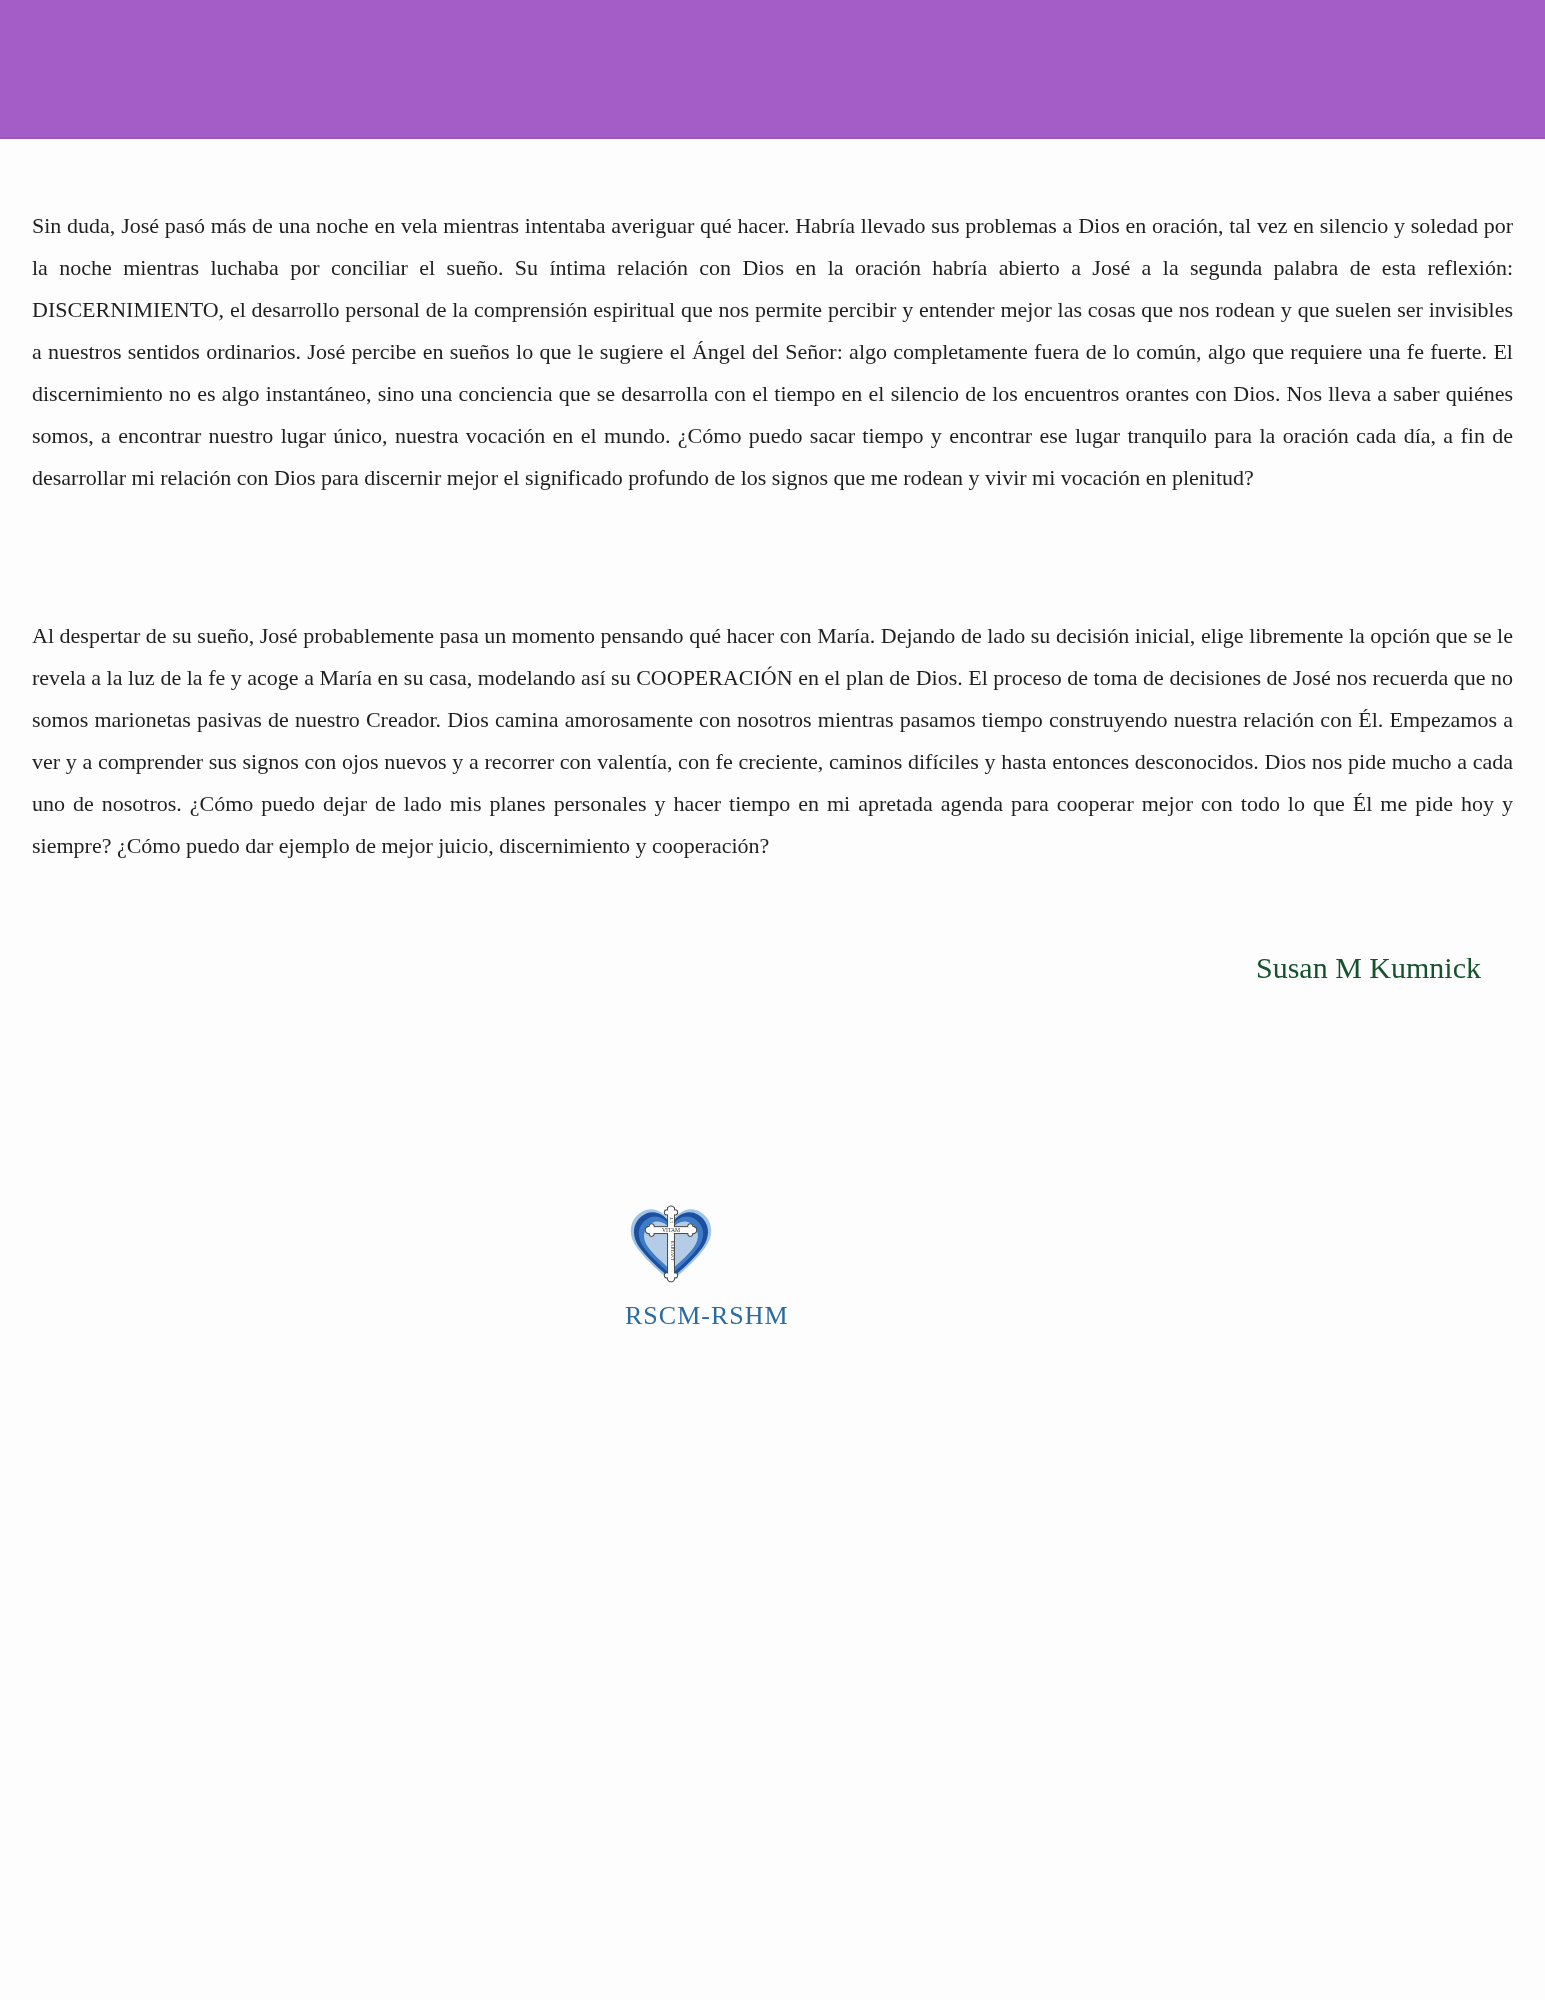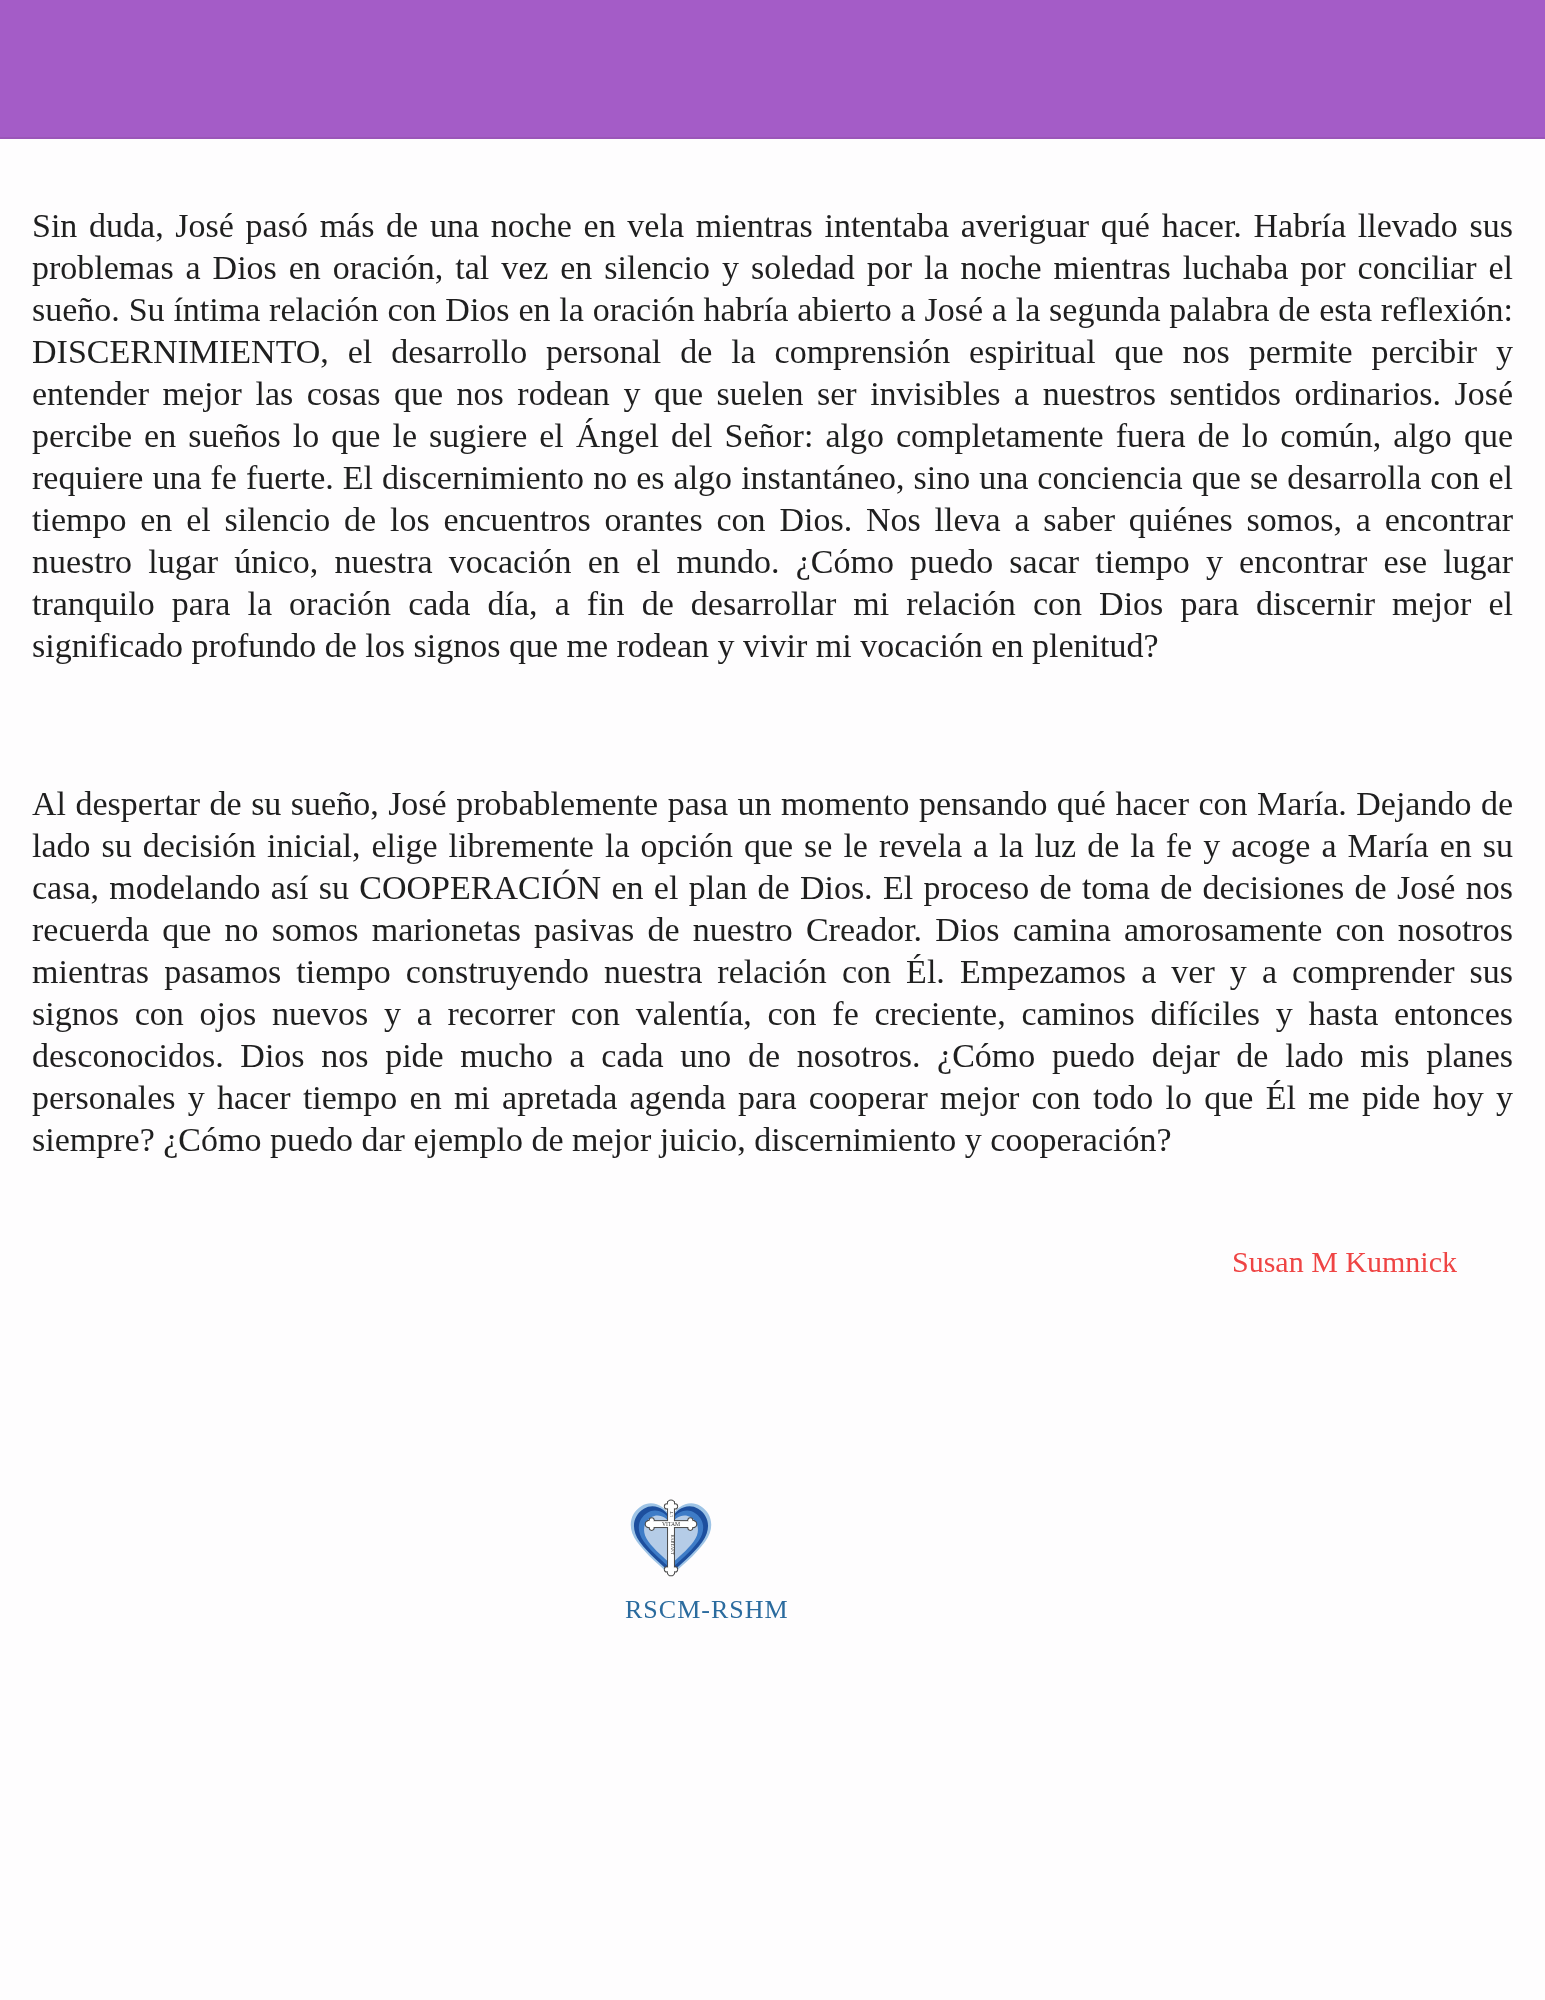--- a/index.html
+++ b/index.html
@@ -13,37 +13,37 @@
   .header-band{
     width:100%;height:137px;
     background:#a45cc7;
     border-bottom:2px solid #9a56b8;
   }
   .doc-main{
     padding:66px 32px 0 32px;
   }
   .doc-main p{
     margin:0;
-    font-size:34px;
+    font-size:22px;
     line-height:42px;
     text-align:justify;
     text-justify:inter-word;
     hyphens:none;
     color:#1f1f1f;
   }
   .doc-main p + p{
     margin-top:116px;
   }
   .signature-row{
     margin-top:80px;
-    padding-right:88px;
+    padding-right:64px;
     text-align:right;
     font-size:30px;
     line-height:42px;
-    color:#ef4444;
+    color:#14532d;
   }
   .logo-block{
     width:240px;
     margin-left:625px;
     margin-top:212px;
     display:flex;
     flex-direction:column;
   }
   .logo-block svg{display:block;}
   .org-label{

